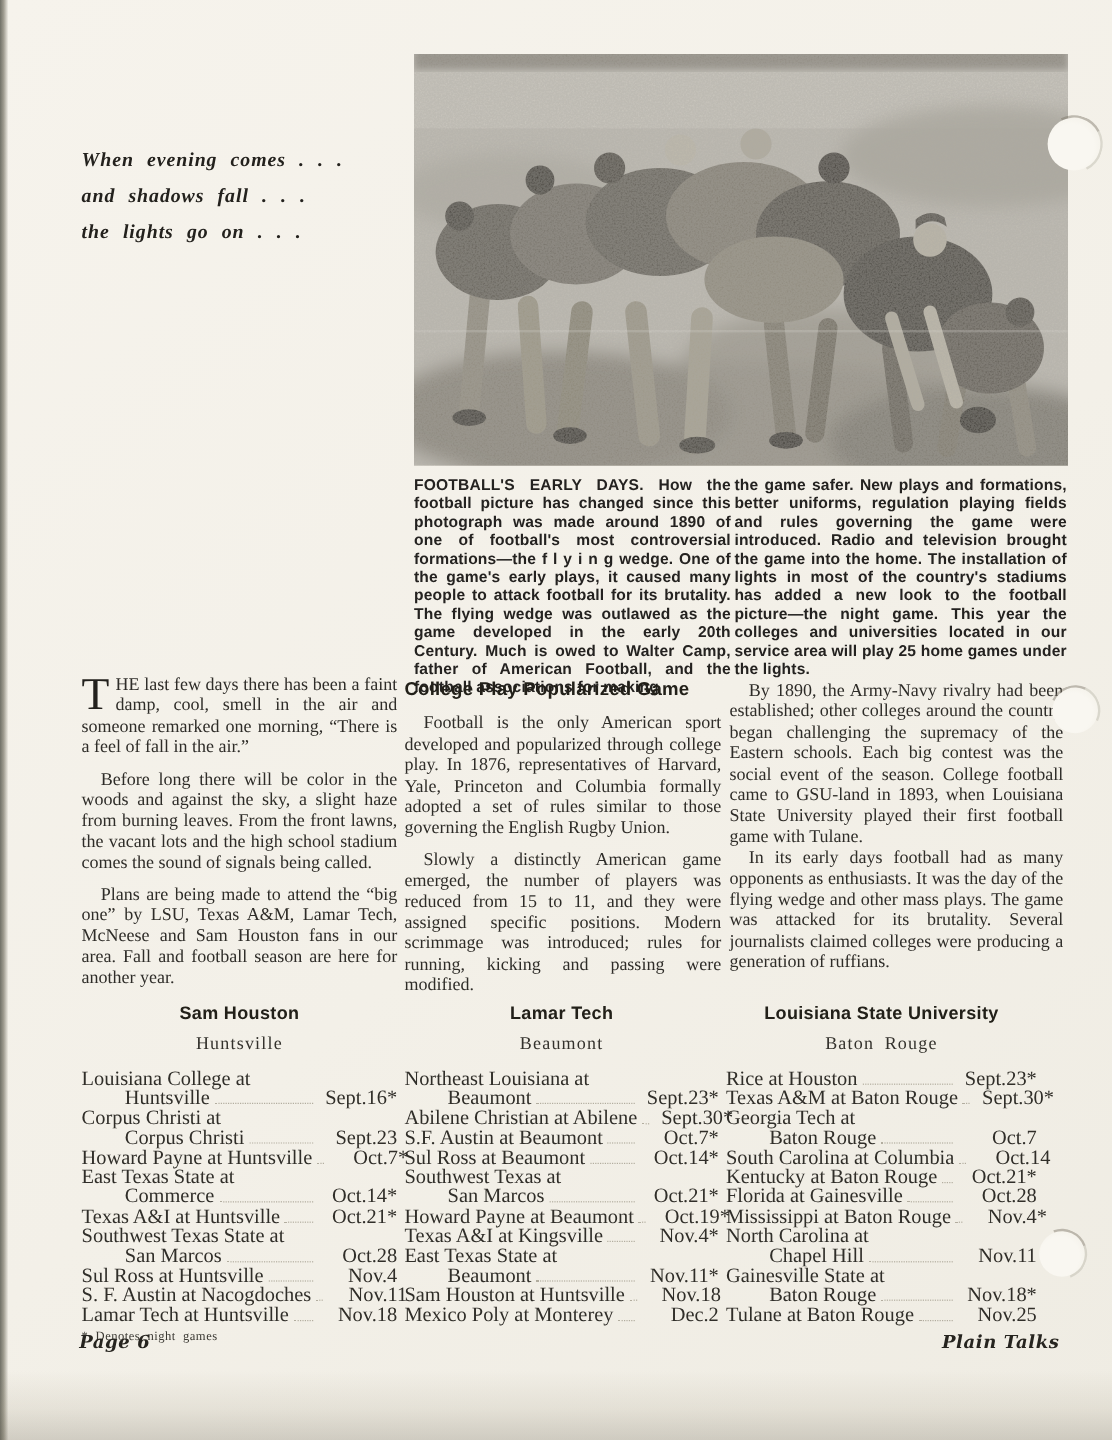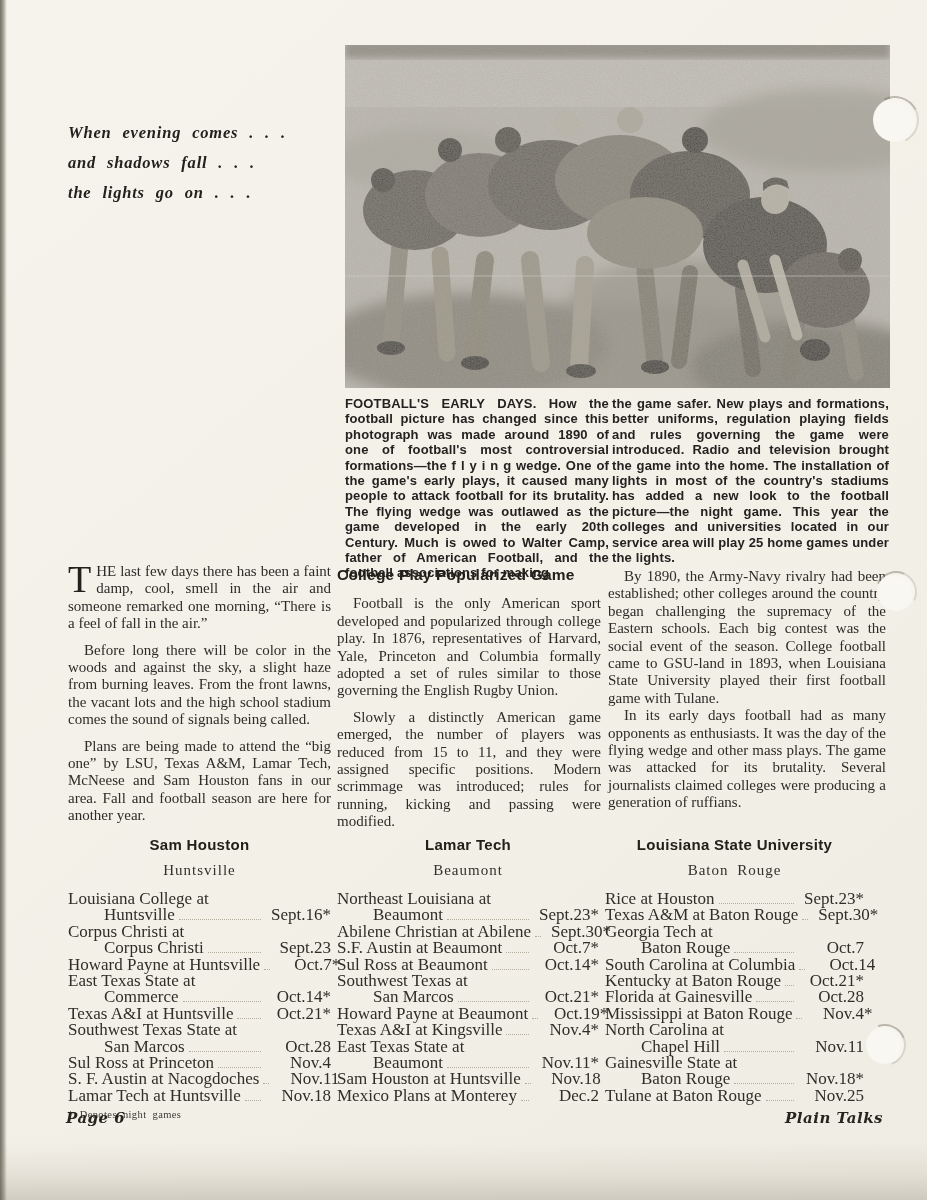--- a/index.html
+++ b/index.html
@@ -271,21 +271,21 @@
         </div>
         <div class="game-row indent">
           <span class="gname">San Marcos</span>
           <span class="leader"></span>
           <span class="gdate">
             <span class="gmonth">Oct.</span>
             <span class="gday">28</span>
           </span>
         </div>
         <div class="game-row">
-          <span class="gname">Sul Ross at Princeton</span>
+          <span class="gname">Sul Ross at Huntsville</span>
           <span class="leader"></span>
           <span class="gdate">
             <span class="gmonth">Nov.</span>
             <span class="gday">4</span>
           </span>
         </div>
         <div class="game-row">
           <span class="gname">S. F. Austin at Nacogdoches</span>
           <span class="leader"></span>
           <span class="gdate">
@@ -384,21 +384,21 @@
         </div>
         <div class="game-row">
           <span class="gname">Sam Houston at Huntsville</span>
           <span class="leader"></span>
           <span class="gdate">
             <span class="gmonth">Nov.</span>
             <span class="gday">18</span>
           </span>
         </div>
         <div class="game-row">
-          <span class="gname">Mexico Plans at Monterey</span>
+          <span class="gname">Mexico Poly at Monterey</span>
           <span class="leader"></span>
           <span class="gdate">
             <span class="gmonth">Dec.</span>
             <span class="gday">2</span>
           </span>
         </div>
       </div>
   </div>
 
   <div class="sched sched-2">

